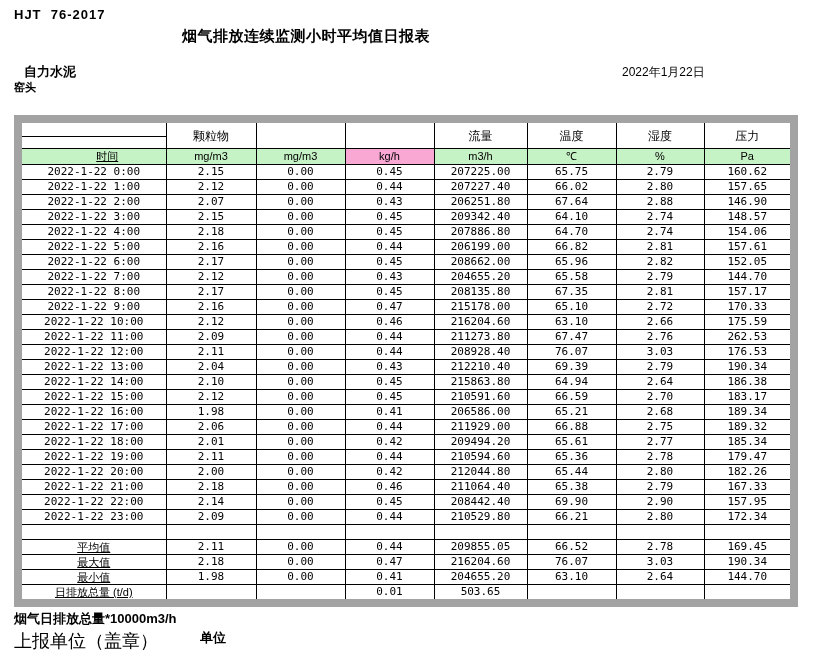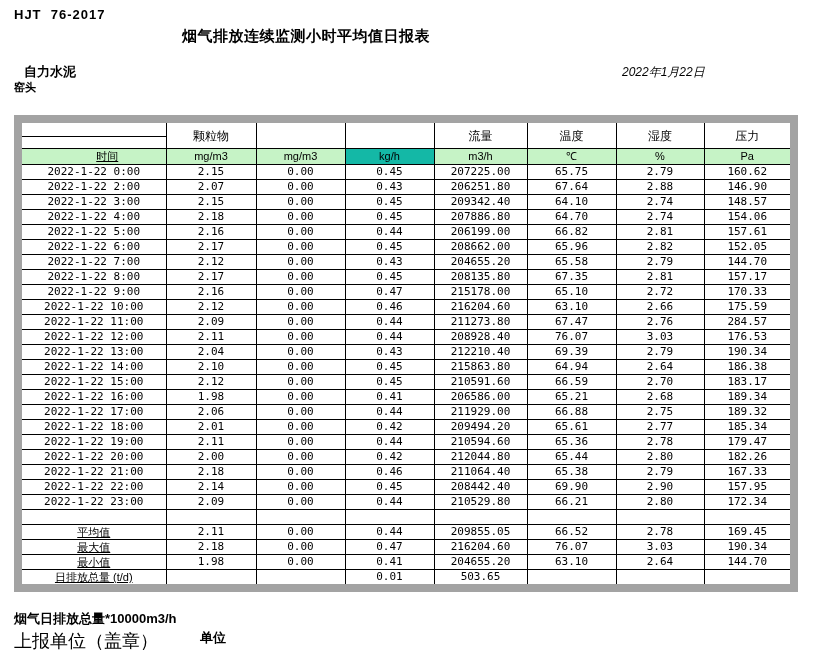--- a/index.html
+++ b/index.html
@@ -5,21 +5,21 @@
   html,body{margin:0;padding:0;}
   body{
     width:813px;height:656px;background:#ffffff;color:#000;
     font-family:"Liberation Sans",sans-serif;position:relative;overflow:hidden;
   }
   .abs{position:absolute;}
   #doc-code{left:14px;top:7px;font-weight:bold;font-size:13px;white-space:pre;letter-spacing:1px;}
   #title{left:0;top:27px;width:612px;text-align:center;font-weight:bold;font-size:15px;letter-spacing:0.5px;}
   #company{left:24px;top:63px;font-weight:bold;font-size:13px;}
   #location{left:14px;top:80px;font-weight:bold;font-size:11px;}
-  #date{left:622px;top:64px;font-size:12px;font-style:italic;}
+  #date{left:622px;top:64px;font-size:12px;}
   table#report{
     position:absolute;left:14px;top:115px;border-collapse:collapse;table-layout:fixed;
     font-size:11px;border:8px solid #a3a3a3;
   }
   th,td{border:1px solid #000;text-align:center;padding:0;line-height:1;white-space:nowrap;overflow:hidden;}
   tr.group-row th{height:25px;font-size:12px;font-weight:normal;}
   tr.group-row th.split{vertical-align:top;}
   .split-inner{height:13px;width:100%;border-bottom:1px solid #000;}
   tr.unit-row th{height:15px;font-weight:normal;font-size:11px;}
   tbody td{height:14px;line-height:14px;font-family:"DejaVu Sans Mono","Liberation Mono",monospace;font-size:11px;}
@@ -59,39 +59,49 @@
       <th></th>
       <th>流量</th>
       <th>温度</th>
       <th>湿度</th>
       <th>压力</th>
     </tr>
     <tr class="unit-row">
       <th class="ul" style="background: rgb(198, 243, 198); padding-left: 27px;">时间</th>
       <th style="background: rgb(198, 243, 198);">mg/m3</th>
       <th style="background: rgb(198, 243, 198);">mg/m3</th>
-      <th style="background: #14b8a6;">kg/h</th>
+      <th style="background: #f9a8d4;">kg/h</th>
       <th style="background: rgb(198, 243, 198);">m3/h</th>
       <th style="background: rgb(198, 243, 198);">℃</th>
       <th style="background: rgb(198, 243, 198);">%</th>
       <th style="background: rgb(198, 243, 198);">Pa</th>
     </tr>
   </thead>
   <tbody>
       <tr>
         <td>2022-1-22 0:00</td>
         <td>2.15</td>
         <td>0.00</td>
         <td>0.45</td>
         <td>207225.00</td>
         <td>65.75</td>
         <td>2.79</td>
         <td>160.62</td>
       </tr>
       <tr>
+        <td>2022-1-22 1:00</td>
+        <td>2.12</td>
+        <td>0.00</td>
+        <td>0.44</td>
+        <td>207227.40</td>
+        <td>66.02</td>
+        <td>2.80</td>
+        <td>157.65</td>
+      </tr>
+      <tr>
         <td>2022-1-22 2:00</td>
         <td>2.07</td>
         <td>0.00</td>
         <td>0.43</td>
         <td>206251.80</td>
         <td>67.64</td>
         <td>2.88</td>
         <td>146.90</td>
       </tr>
       <tr>
@@ -175,21 +185,21 @@
         <td>175.59</td>
       </tr>
       <tr>
         <td>2022-1-22 11:00</td>
         <td>2.09</td>
         <td>0.00</td>
         <td>0.44</td>
         <td>211273.80</td>
         <td>67.47</td>
         <td>2.76</td>
-        <td>284.57</td>
+        <td>262.53</td>
       </tr>
       <tr>
         <td>2022-1-22 12:00</td>
         <td>2.11</td>
         <td>0.00</td>
         <td>0.44</td>
         <td>208928.40</td>
         <td>76.07</td>
         <td>3.03</td>
         <td>176.53</td>

